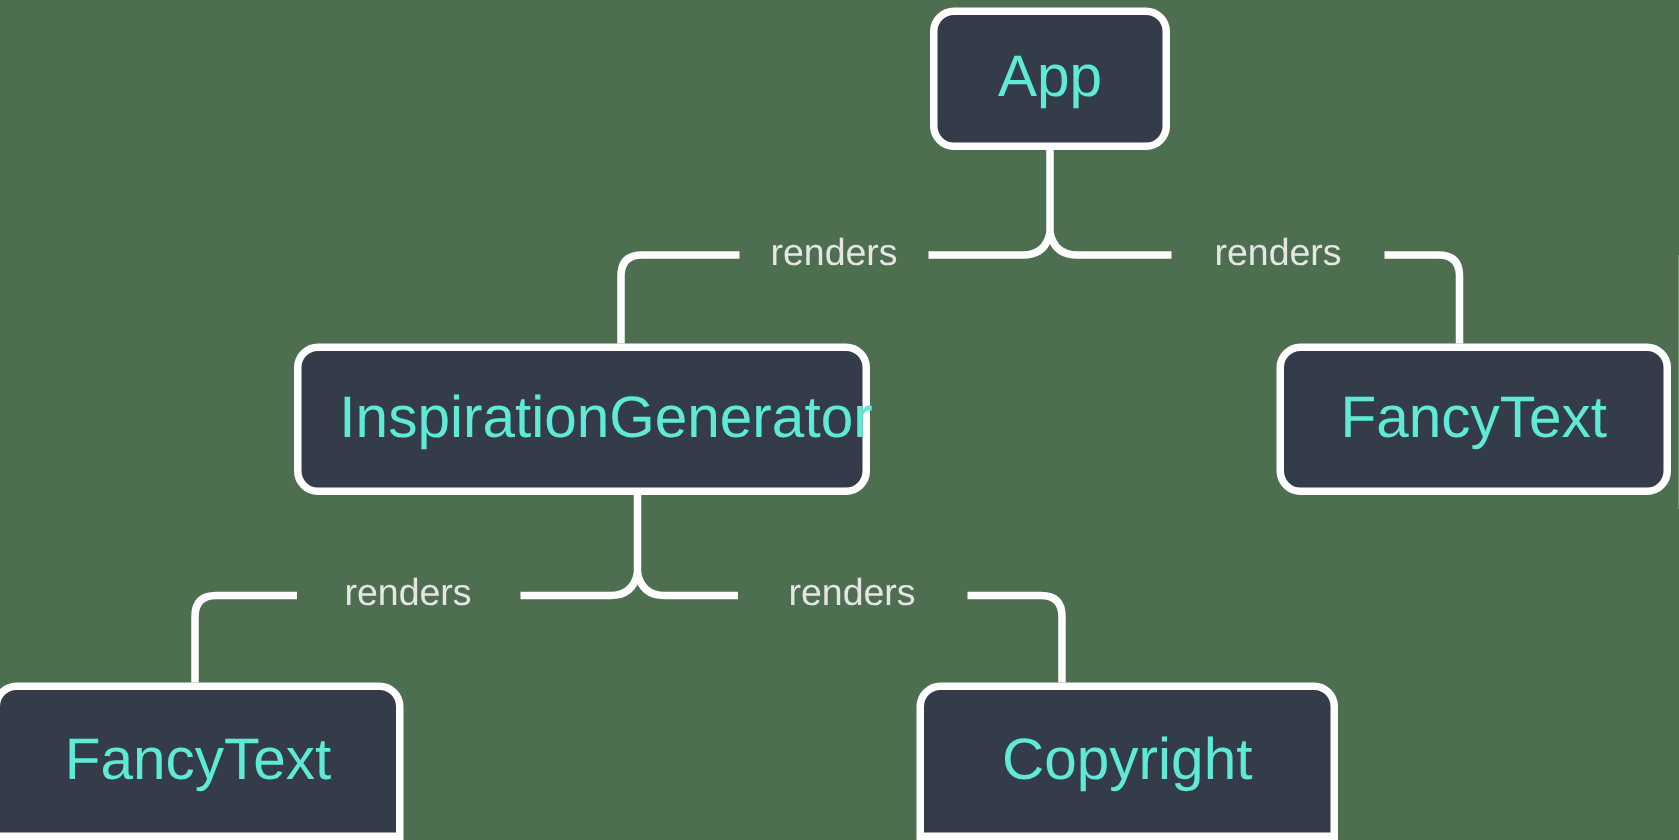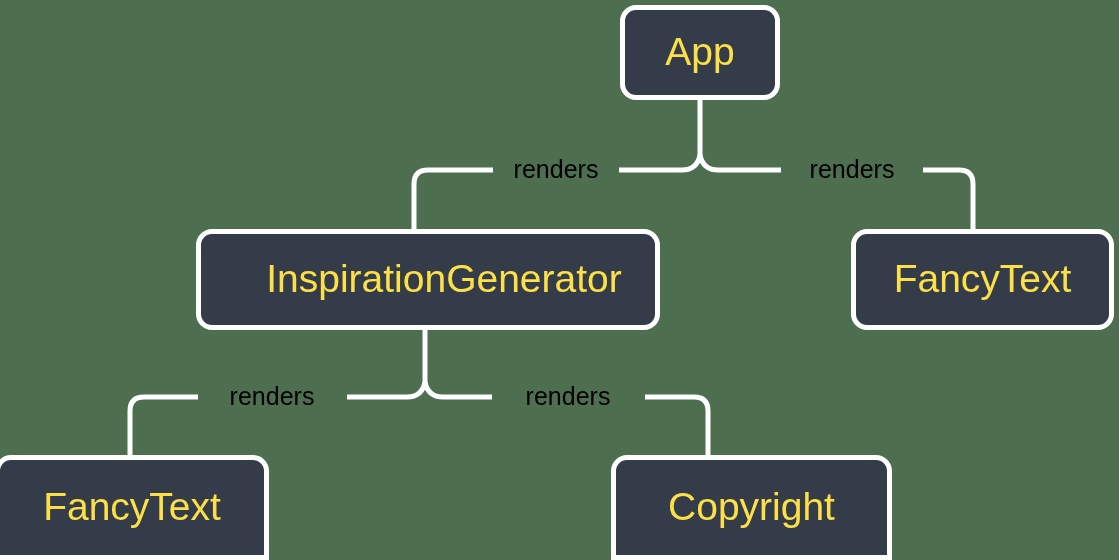--- a/index.html
+++ b/index.html
@@ -28,35 +28,35 @@
   }
   .node {
     position: absolute;
     box-sizing: border-box;
     background: #343c4a;
     border: 5px solid #ffffff;
     border-radius: 16px;
     display: flex;
     align-items: center;
     justify-content: center;
-    color: #fde047;
+    color: #5eead4;
     font-size: 39px;
     font-weight: 400;
     letter-spacing: 0px;
     white-space: nowrap;
     z-index: 2;
   }
   .node-label {
     display: block;
     line-height: 1;
     padding-bottom: 3px;
   }
   .edge-label {
     position: absolute;
-    color: #000000;
+    color: #e5e5e5;
     font-size: 25px;
     font-weight: 400;
     line-height: 1;
     white-space: nowrap;
     transform: translate(-50%, -50%);
     z-index: 3;
   }
 </style>
 </head>
 <body>
@@ -86,21 +86,21 @@
 
       <path d="M 198 397 L 144 397 Q 130 397 130 411 L 130 455"></path>
 
     </g>
   </svg>
 
   <div class="node" style="left:620px; top:5px; width:160px; height:95px;">
     <span class="node-label">App</span>
   </div>
 
-  <div class="node" style="left:196px; top:229px; width:464px; height:101px;padding-left:32px;">
+  <div class="node" style="left:196px; top:229px; width:384px; height:101px;padding-left:32px;">
     <span class="node-label">InspirationGenerator</span>
   </div>
 
   <div class="node" style="left:851px; top:229px; width:263px; height:101px;">
     <span class="node-label">FancyText</span>
   </div>
 
   <div class="node" style="left:-5px; top:455px; width:274px; height:105px; border-bottom-left-radius:0; border-bottom-right-radius:0;">
     <span class="node-label">FancyText</span>
   </div>

